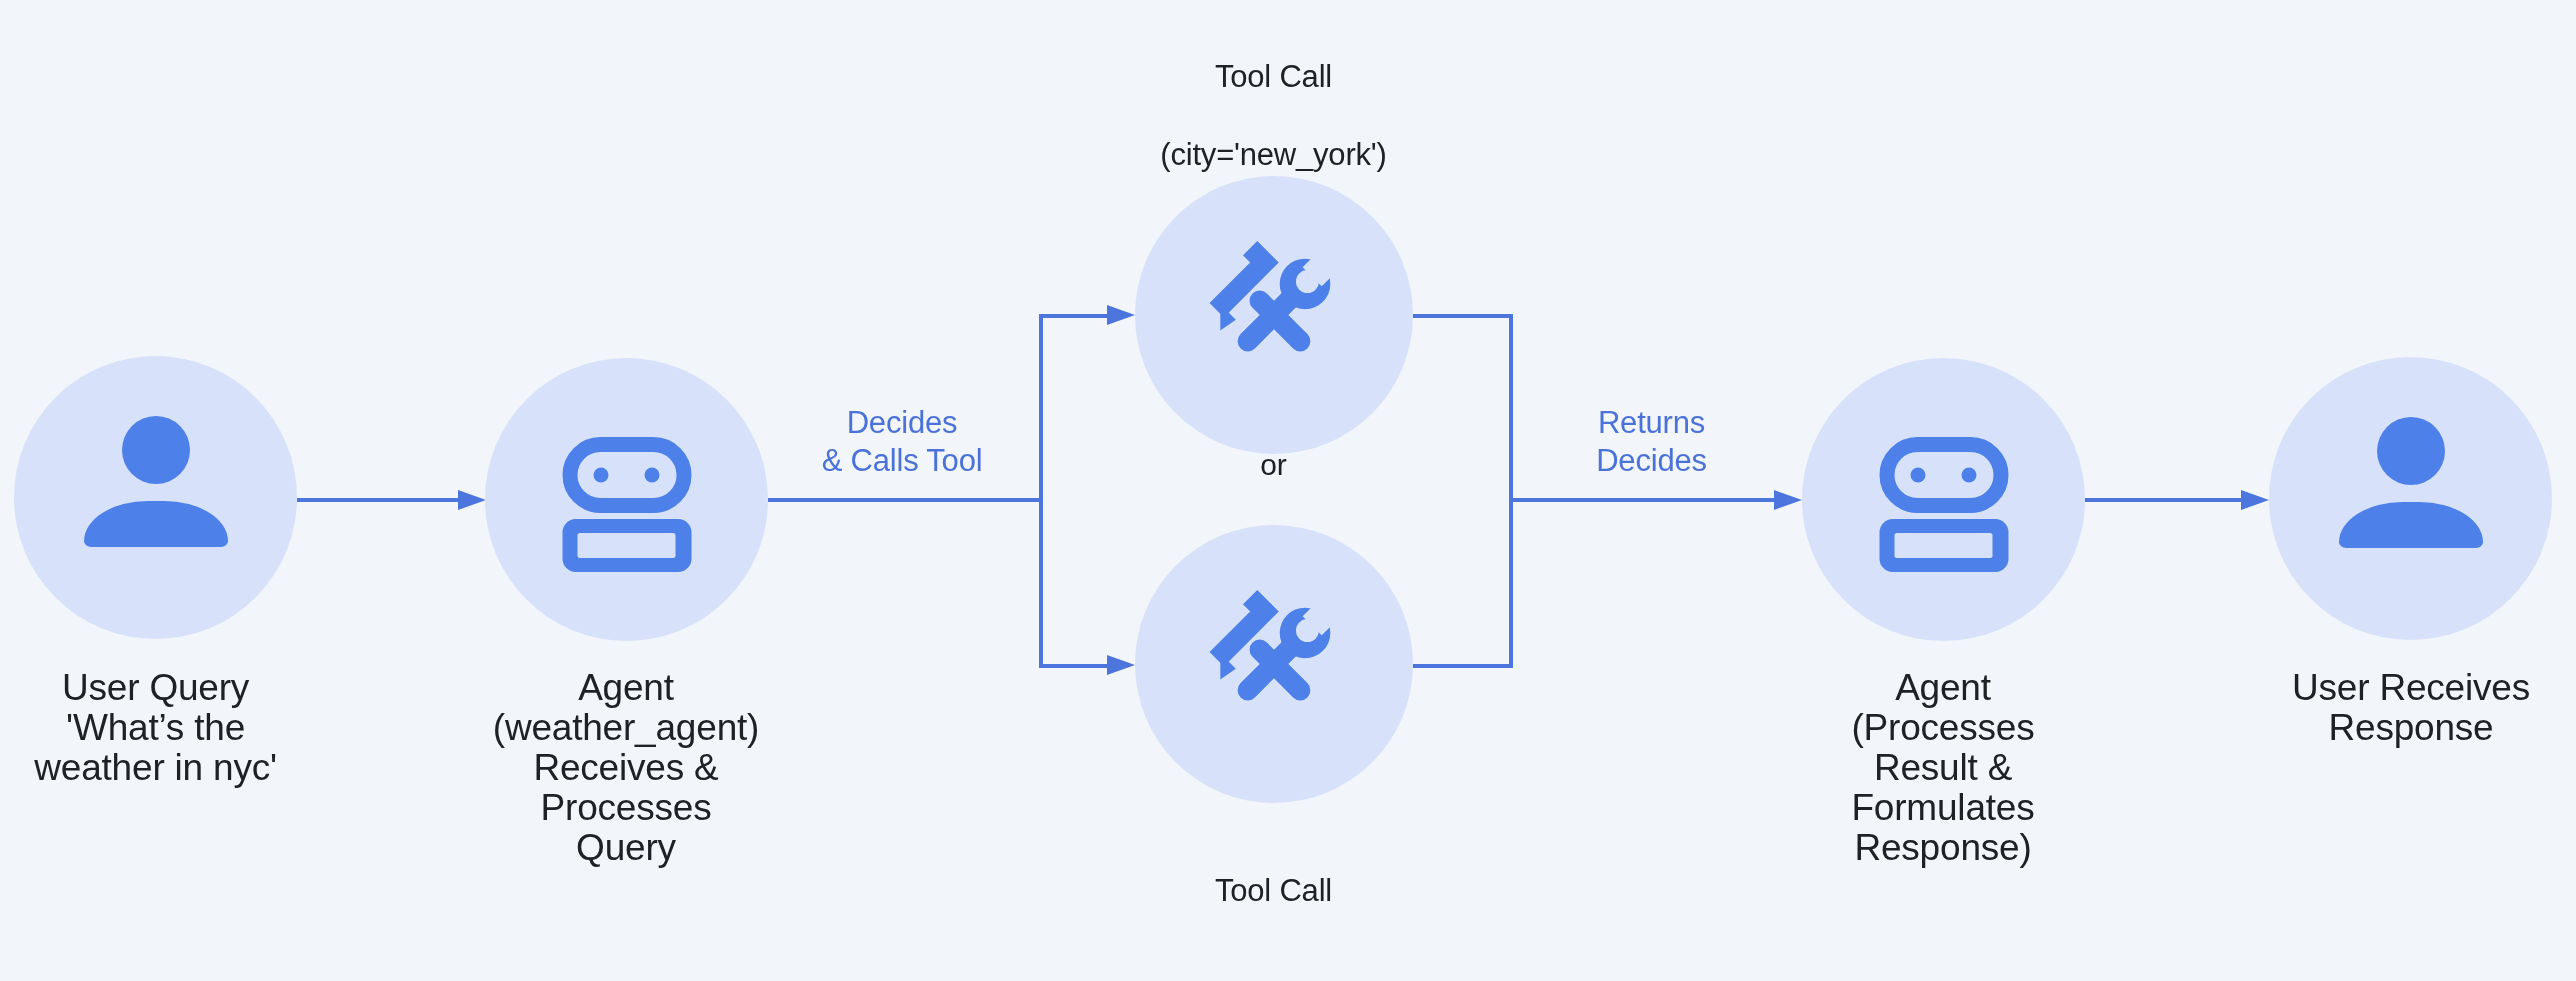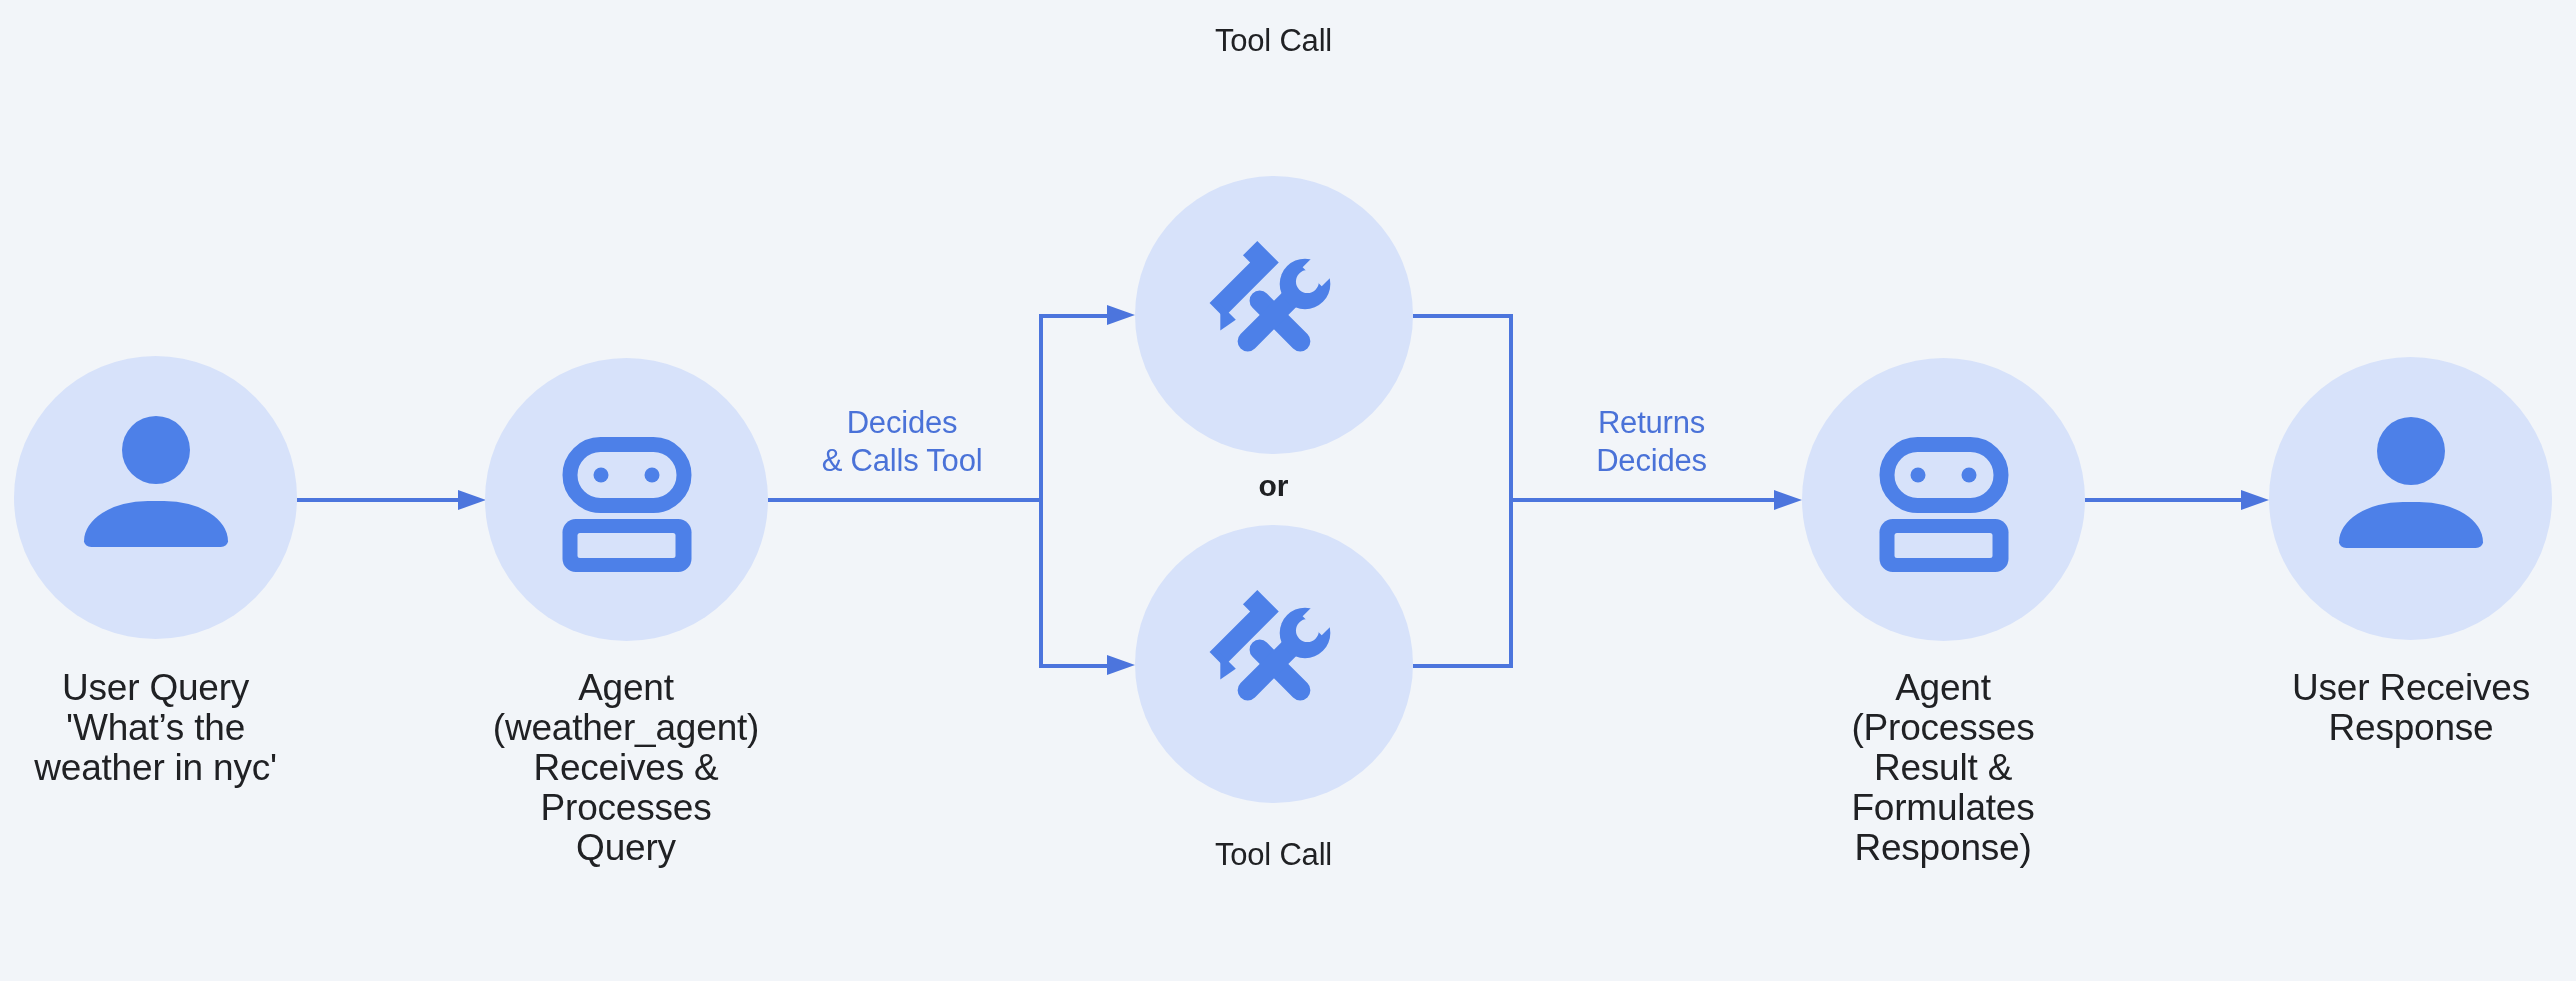--- a/index.html
+++ b/index.html
@@ -44,21 +44,21 @@
   .head-r{position:absolute;width:0;height:0;border-top:10.8px solid transparent;
           border-bottom:10.8px solid transparent;border-left:28px solid var(--line);}
 
   
   .caption{position:absolute;width:298px;text-align:center;color:var(--dark);
            font-size:37px;line-height:40px;letter-spacing:-0.2px;white-space:pre-line;}
   .edge-label{position:absolute;text-align:center;color:var(--label);font-weight:normal;
               font-size:31px;line-height:38px;letter-spacing:-0.2px;white-space:pre-line;}
   .tool-label{position:absolute;width:497px;text-align:center;color:var(--dark);
               font-size:31px;letter-spacing:-0.2px;}
-  .tool-label div{line-height:42px;}
+  .tool-label div{line-height:42px;margin-top:36px;}
   .tool-label .code{color:var(--code);}
   .or-label{position:absolute;width:83px;text-align:center;color:var(--dark);
             font-size:30px;line-height:41px;}
 </style>
 </head>
 <body>
 
 <div class="canvas">
 
   <div class="h-line" style="left:297px;top:498px;width:162px;"></div>
@@ -148,24 +148,25 @@
     <div class="person-icon">
       <div class="person-head"></div>
       <div class="person-body"></div>
     </div>
   </div>
 
   <div class="edge-label" style="left:736px;top:404px;width:332px;">Decides
 &amp; Calls Tool</div>
   <div class="edge-label" style="left:1527px;top:404px;width:249px;">Returns
 Decides</div>
-  <div class="or-label" style="left:1232px;top:465px;font-weight:bold;">or</div>
+  <div class="or-label" style="left:1232px;top:444px;">or</div>
 
   <div class="tool-label" style="left:1025px;top:20px;">
     <div>Tool Call</div>
+    <div>(city='new_york')</div>
   </div>
   <div class="tool-label" style="left:1025px;top:834px;">
     <div>Tool Call</div>
   </div>
 
   <div class="caption" style="left:6.6px;top:668px;">User Query
 'What’s the
 weather in nyc'</div>
   <div class="caption" style="left:477px;top:668px;">Agent
 (weather_agent)

